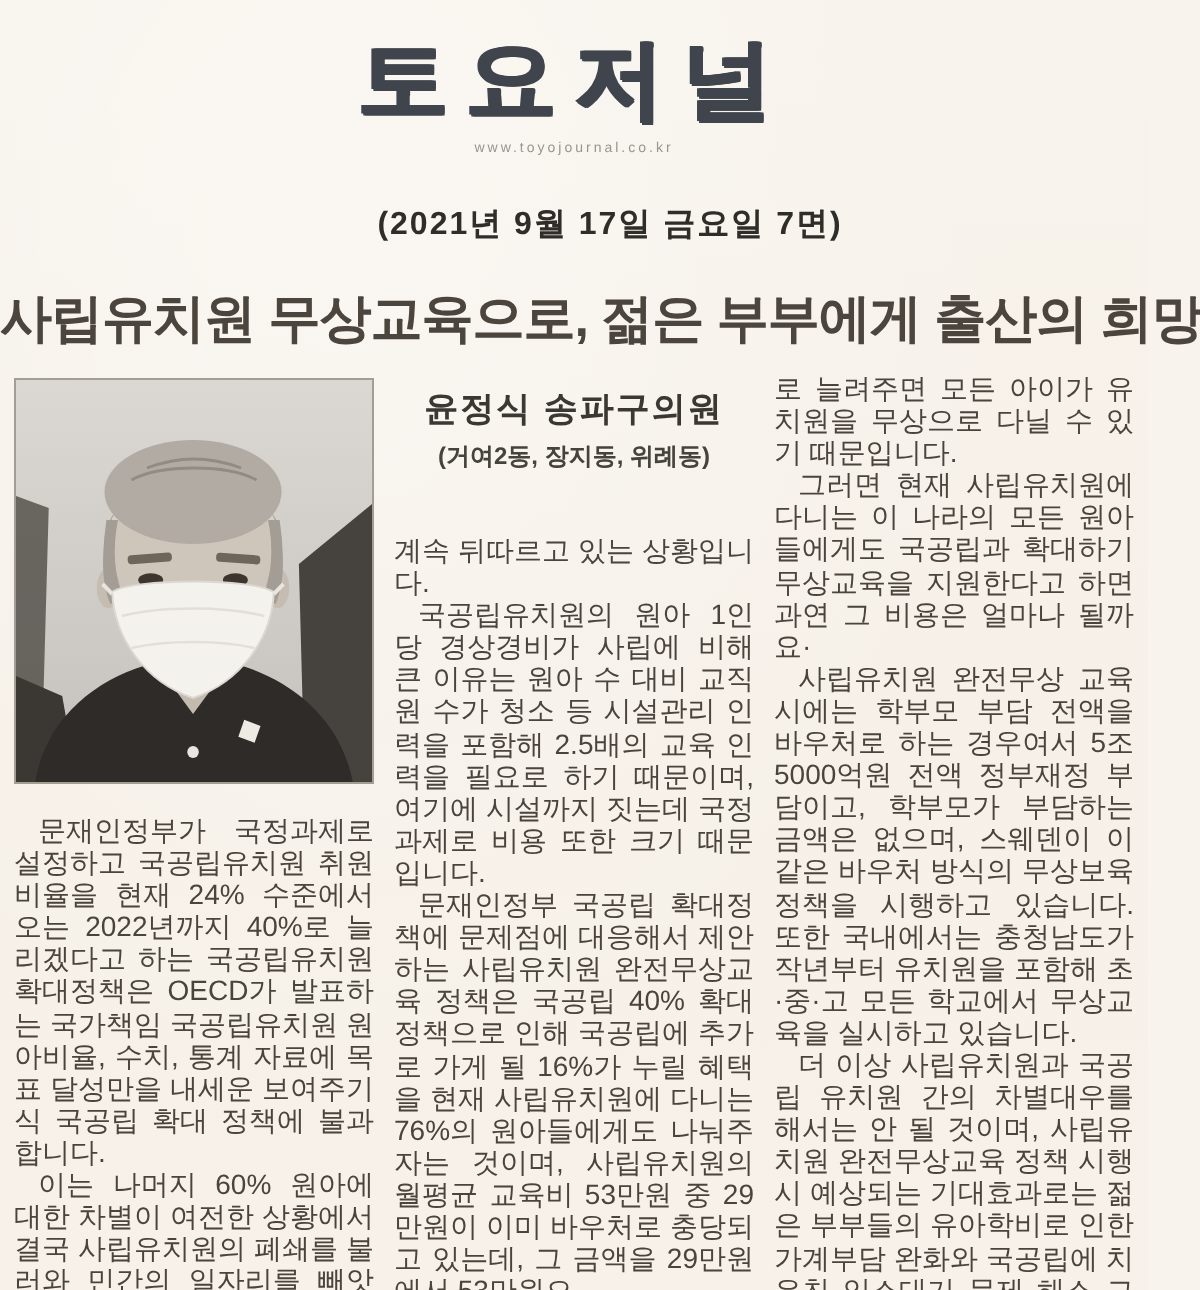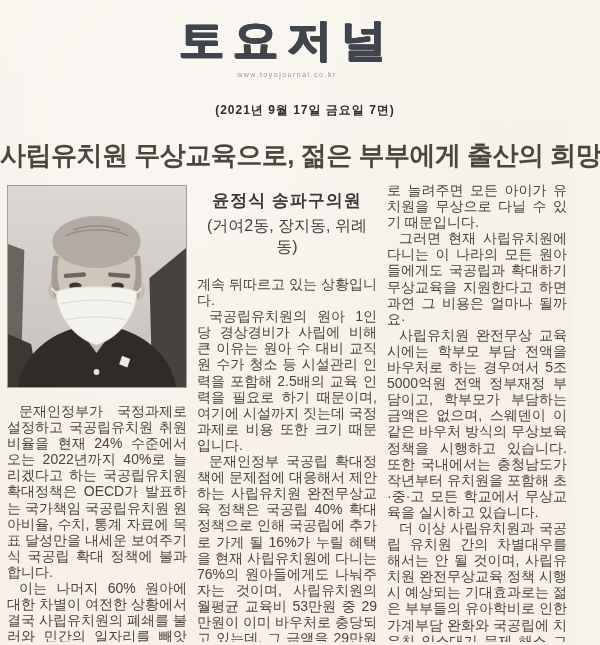--- a/index.html
+++ b/index.html
@@ -39,21 +39,21 @@
     margin-top: 1px;
     font-size: 7px;
     letter-spacing: 1.5px;
     color: #9a958e;
     text-align: center;
   }
   
   .dateline {
     margin-top: 24px;
     text-align: center;
-    font-size: 12px;
+    font-size: 16px;
     font-weight: bold;
     letter-spacing: 1px;
     color: #2f2d2a;
     padding-left: 36px;
   }
   
   .headline {
     margin-top: 19px;
     text-align: center;
     font-size: 26px;
@@ -88,32 +88,32 @@
   .photo-frame {
     border: 1px solid #a39d94;
     line-height: 0;
     margin: 3px 0 15px 0;
     background: #d2cec9;
   }
   .photo-frame svg { width: 100%; height: 201px; }
   
   .byline {
     text-align: center;
-    margin: 7px 0 18px 0;
+    margin: 7px 0 30px 0;
   }
   .byline-name {
     font-size: 17px;
     font-weight: bold;
     letter-spacing: 1px;
     color: #3b3834;
   }
   .byline-districts {
     margin-top: 4px;
-    font-size: 16px;
-    font-weight: normal;
+    font-size: 12px;
+    font-weight: bold;
     color: #46423c;
   }
 </style>
 </head>
 <body>
 
 <div class="page">
 
   <div class="masthead">
     <div class="masthead-title">토요저널</div>

